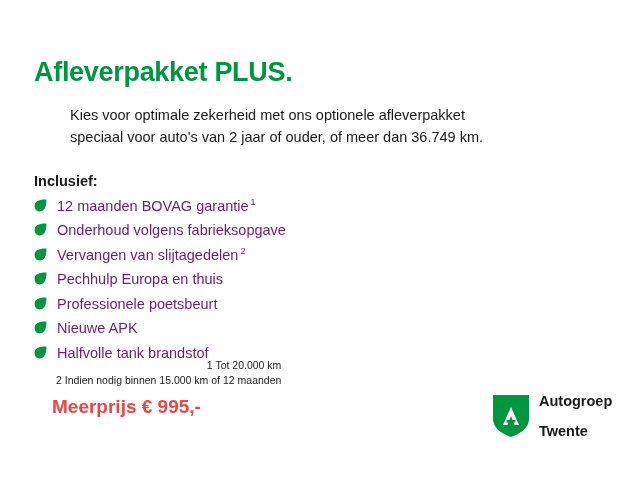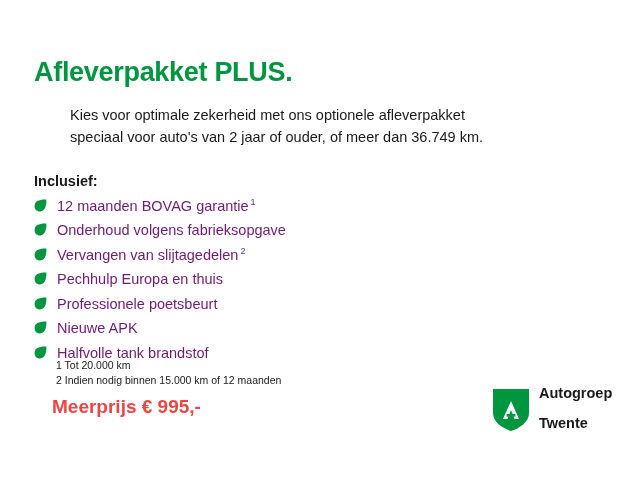--- a/index.html
+++ b/index.html
@@ -104,35 +104,36 @@
     vertical-align: super;
     margin-left: 2px;
   }
   .footnotes {
     position: absolute;
     left: 56px;
     top: 358px;
     font-size: 10.5px;
     color: #1a1a1a;
     line-height: 1.45;
+    text-align: right;
   }
   .price {
     position: absolute;
     left: 52px;
     top: 396px;
     font-size: 19px;
     font-weight: bold;
     color: #ef4444;
   }
   .logo {
     position: absolute;
     left: 492px;
-    top: 384px;
+    top: 392px;
     display: flex;
-    align-items: flex-end;
+    align-items: center;
   }
   .logo-mark {
     width: 38px;
     height: 44px;
     margin-right: 9px;
     flex: 0 0 auto;
   }
   .logo-text {
     font-size: 14.5px;
     font-weight: bold;

